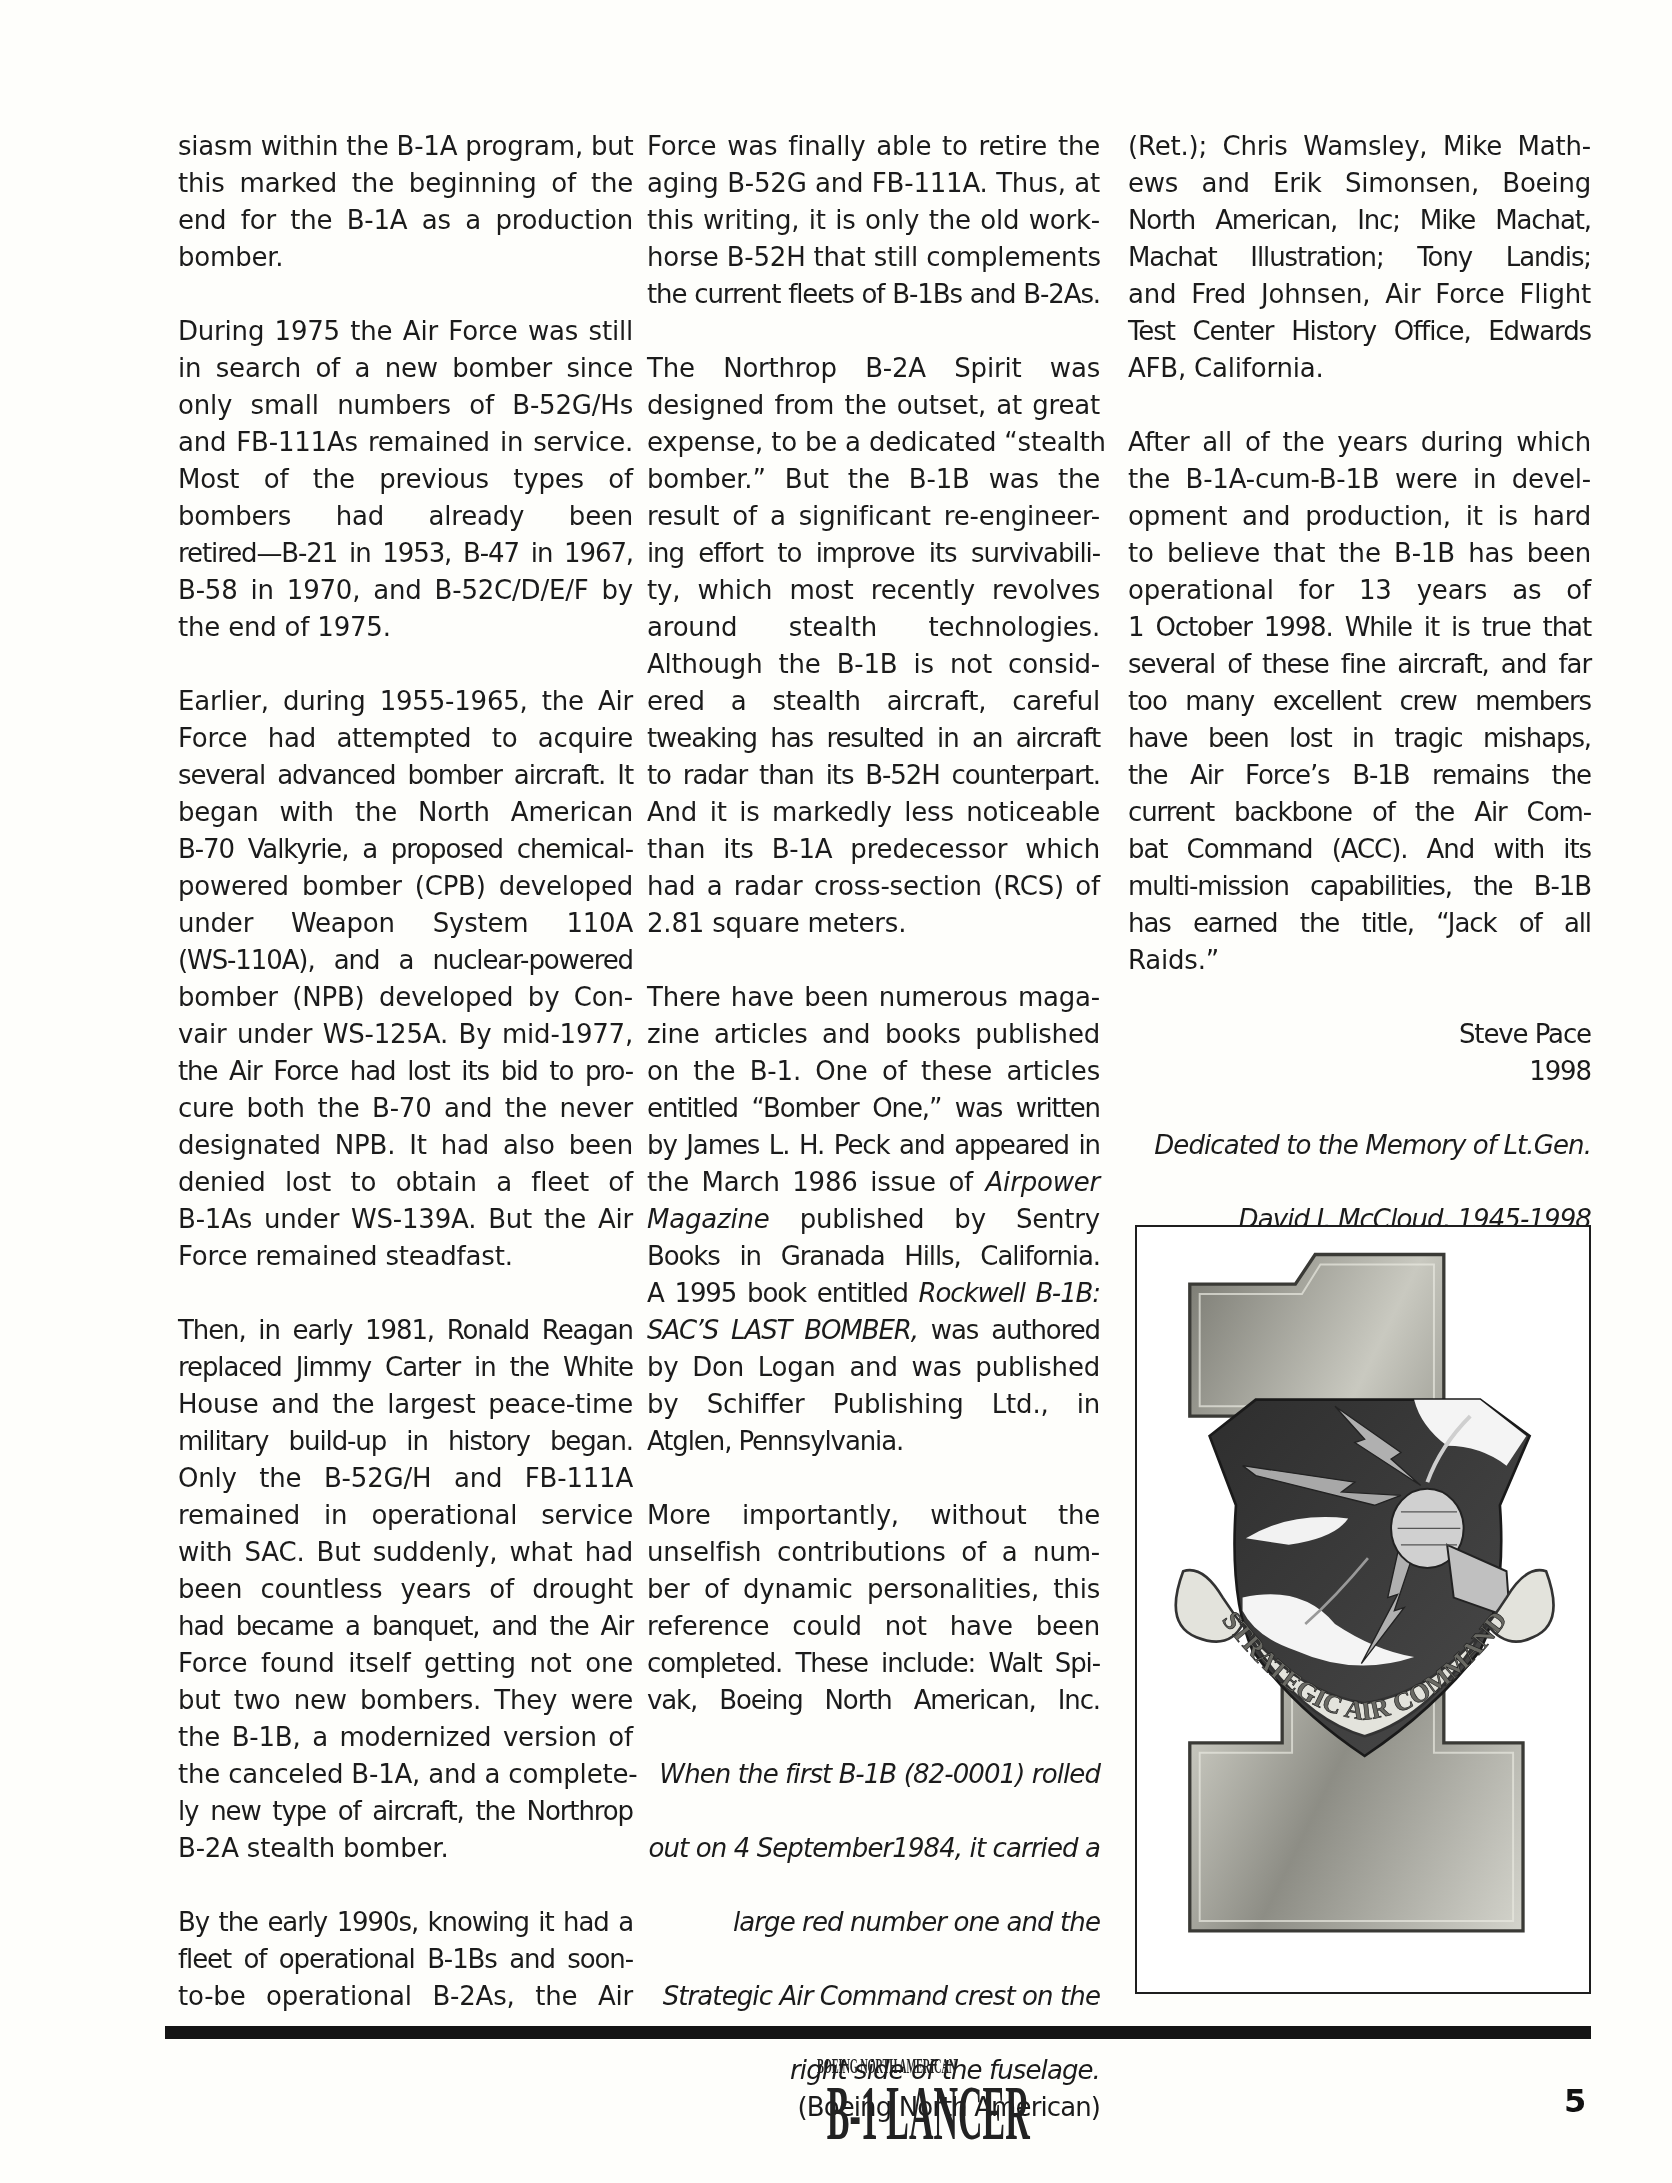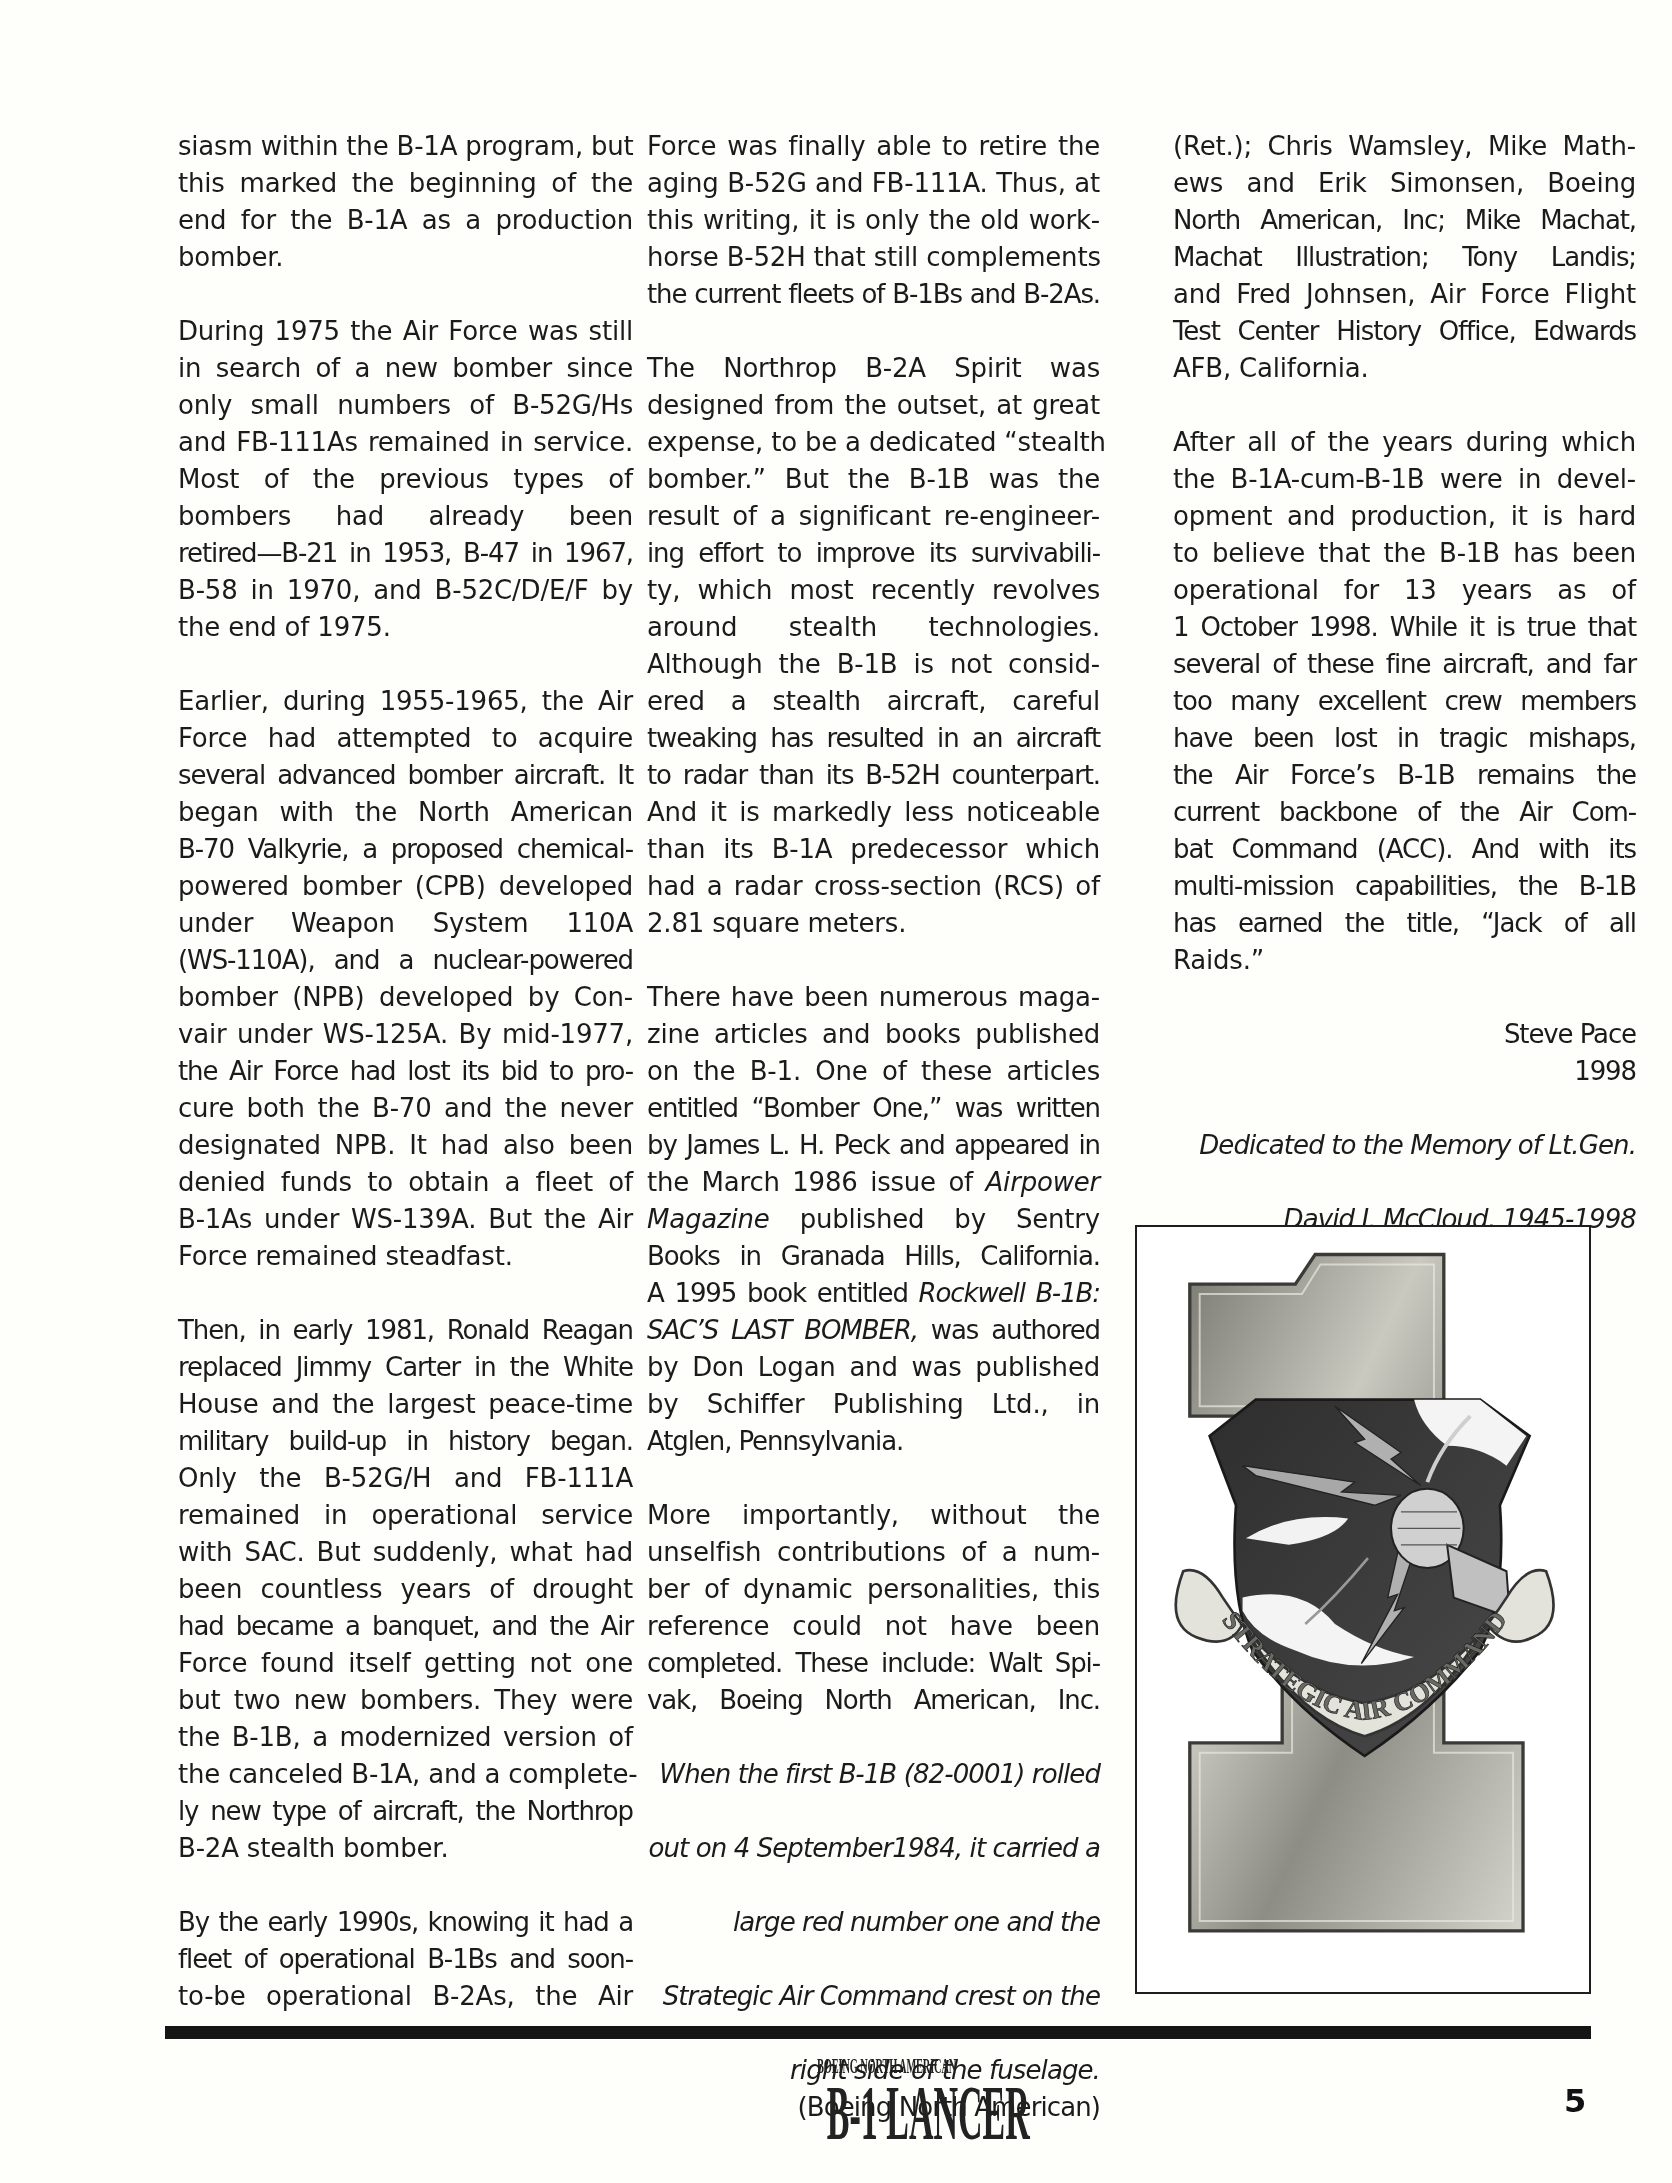--- a/index.html
+++ b/index.html
@@ -5,21 +5,21 @@
   html, body { margin: 0; padding: 0; }
   body {
     width: 1672px; height: 2183px; position: relative; overflow: hidden;
     background: #fefefb;
     font-family: "DejaVu Sans", sans-serif;
     color: #1b1b1b;
   }
   .col { position: absolute; top: 128px; }
   .col1 { left: 178px; width: 455px; }
   .col2 { left: 647px; width: 453px; }
-  .col3 { left: 1173px; width: 463px; }
+  .col3 { left: 1128px; width: 463px; }
   .para { margin: 0 0 37px 0; }
   .line {
     display: block; height: 37px; line-height: 37px;
     font-size: 26px; white-space: nowrap;
     text-align: justify; text-align-last: justify;
     letter-spacing: -0.2px;
   }
   .line.last { text-align-last: left; }
   .line.right { text-align-last: right; }
   .ital { font-style: italic; margin-top: 37px; }
@@ -82,21 +82,21 @@
     <span class="line">began with the North American</span>
     <span class="line narrow">B-70 Valkyrie, a proposed chemical-</span>
     <span class="line">powered bomber (CPB) developed</span>
     <span class="line">under Weapon System 110A</span>
     <span class="line narrow">(WS-110A), and a nuclear-powered</span>
     <span class="line">bomber (NPB) developed by Con-</span>
     <span class="line">vair under WS-125A. By mid-1977,</span>
     <span class="line narrow">the Air Force had lost its bid to pro-</span>
     <span class="line">cure both the B-70 and the never</span>
     <span class="line">designated NPB. It had also been</span>
-    <span class="line">denied funds to obtain a fleet of</span>
+    <span class="line">denied lost to obtain a fleet of</span>
     <span class="line">B-1As under WS-139A. But the Air</span>
     <span class="line last">Force remained steadfast.</span>
   </div>
   <div class="para">
     <span class="line narrow">Then, in early 1981, Ronald Reagan</span>
     <span class="line narrow">replaced Jimmy Carter in the White</span>
     <span class="line">House and the largest peace-time</span>
     <span class="line narrow">military build-up in history began.</span>
     <span class="line">Only the B-52G/H and FB-111A</span>
     <span class="line">remained in operational service</span>

